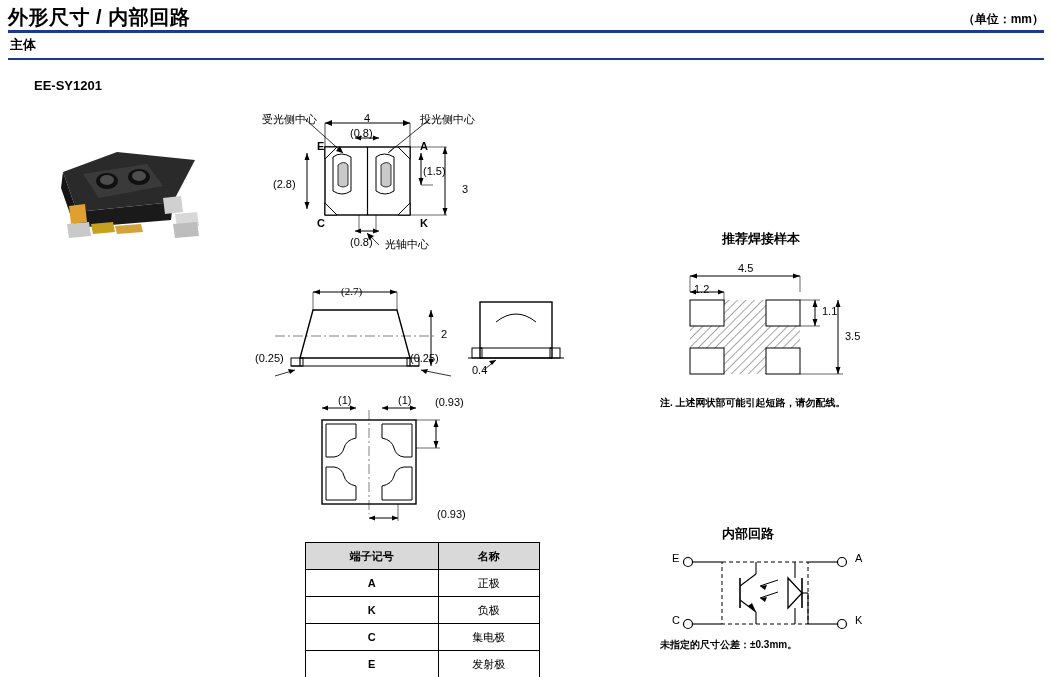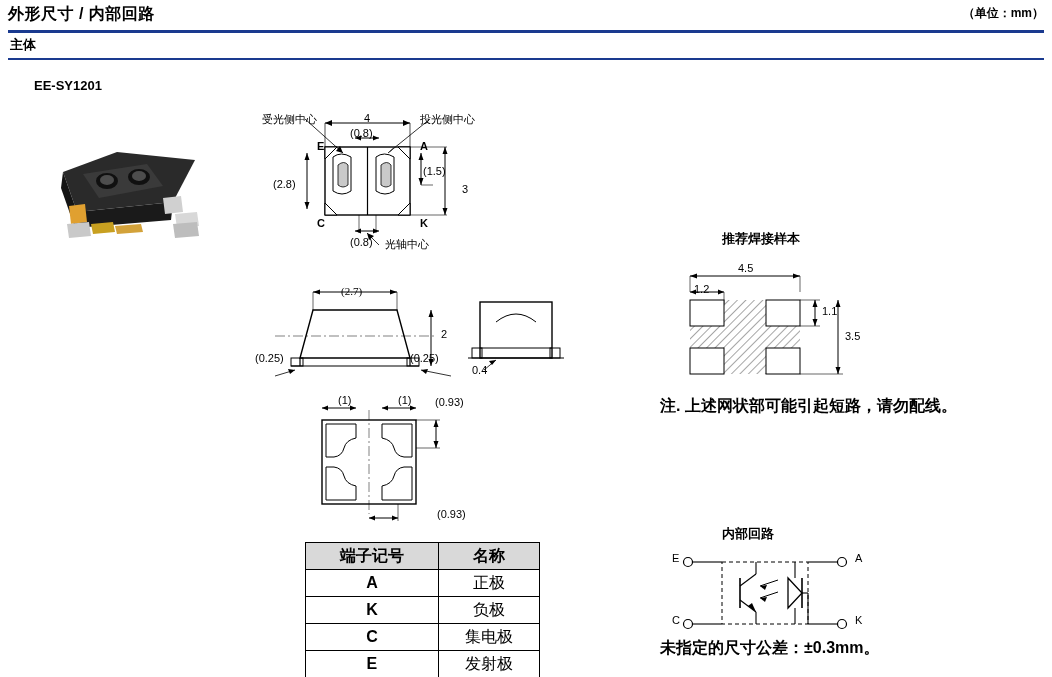--- a/index.html
+++ b/index.html
@@ -11,41 +11,41 @@
     position:relative;
     overflow:hidden;
   }
   .page{position:relative;width:1052px;height:677px;}
 
   
   .title-row{
     position:absolute;left:8px;top:4px;width:1036px;
     display:flex;align-items:flex-end;justify-content:space-between;
   }
-  .main-title{font-size:16px;font-weight:bold;letter-spacing:.5px;}
+  .main-title{font-size:20px;font-weight:bold;letter-spacing:.5px;}
   .unit-note{font-size:12px;font-weight:bold;padding-bottom:3px;}
   .rule-thick{position:absolute;left:8px;top:30px;width:1036px;height:3px;background:#1a3a8f;}
   .sub-title{position:absolute;left:10px;top:36px;font-size:13px;font-weight:bold;}
   .rule-thin{position:absolute;left:8px;top:58px;width:1036px;height:2px;background:#1a3a8f;}
   .part-no{position:absolute;left:34px;top:78px;font-size:13px;font-weight:bold;}
 
   
   .lbl{position:absolute;font-size:11px;white-space:nowrap;}
   .lbl-cn{position:absolute;font-size:11px;white-space:nowrap;text-align:center;}
-  .bold-note{position:absolute;font-size:16px;font-weight:bold;white-space:nowrap;}
+  .bold-note{position:absolute;font-size:10px;font-weight:bold;white-space:nowrap;}
   .sec-title{position:absolute;font-size:13px;font-weight:bold;white-space:nowrap;}
 
   
   .photo{position:absolute;left:55px;top:140px;width:150px;height:110px;}
   .photo svg{display:block;}
 
   
   table.term{
     position:absolute;left:305px;top:542px;width:235px;
-    border-collapse:collapse;font-size:16px;
+    border-collapse:collapse;font-size:11px;
   }
   table.term th{
     background:#d9d9d9;border:1px solid #000;height:24px;font-weight:bold;text-align:center;
   }
   table.term td{
     border:1px solid #000;height:24px;text-align:center;
   }
   table.term td.code{font-weight:bold;}
 </style>
 </head>

